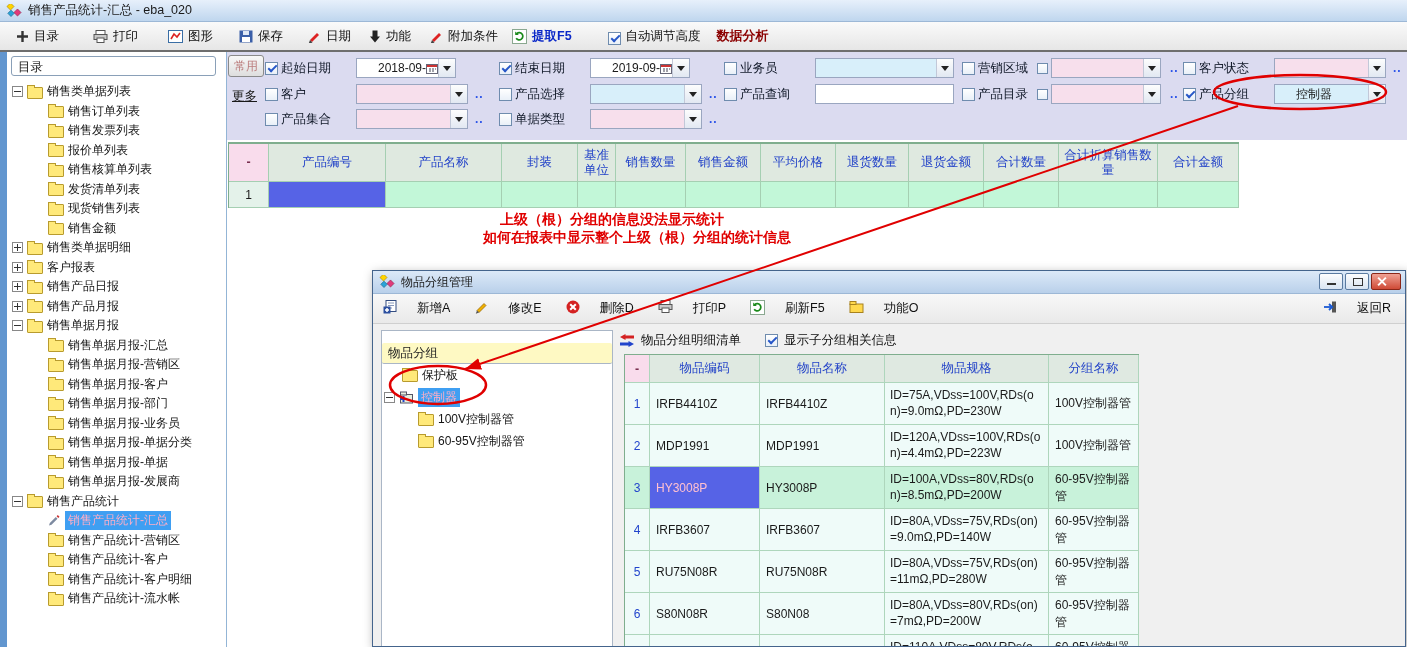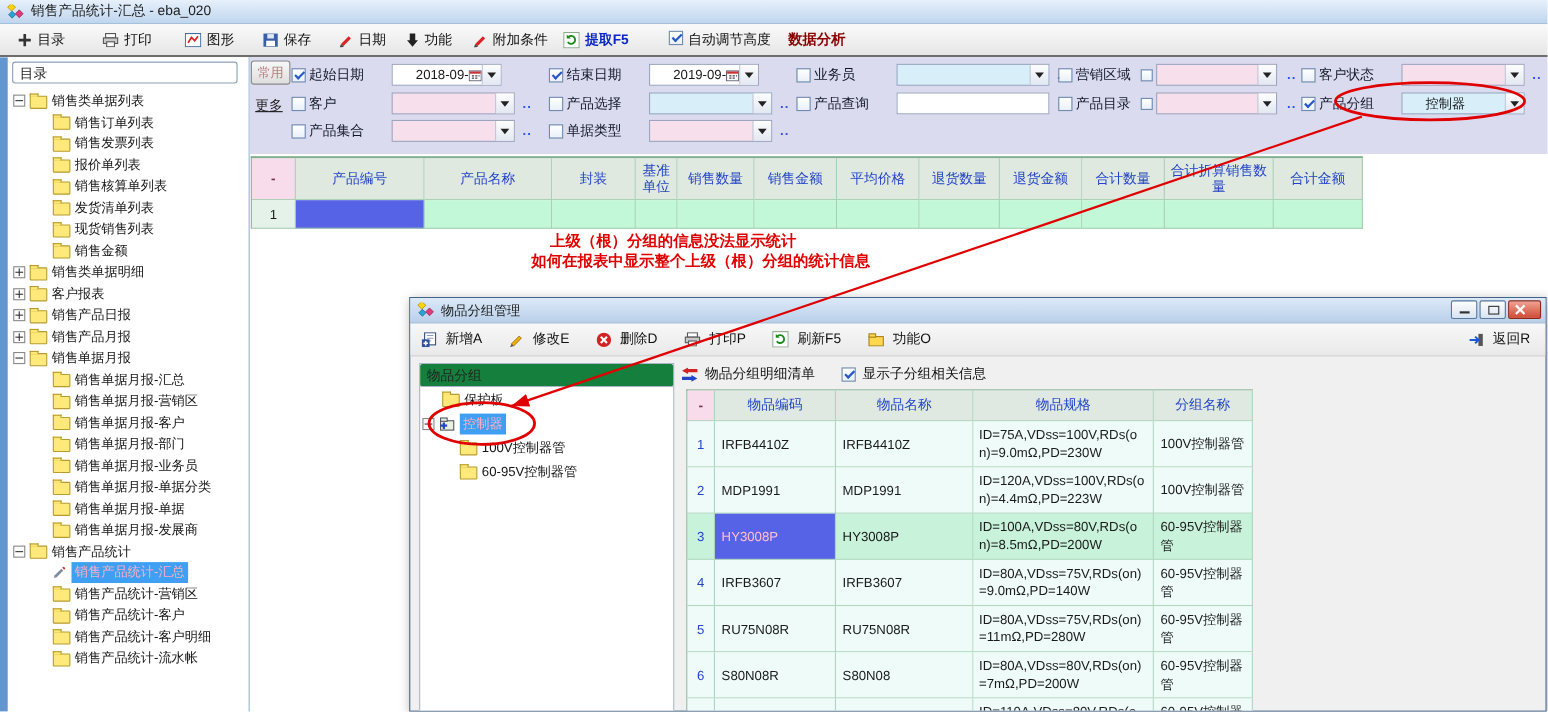--- a/index.html
+++ b/index.html
@@ -11,21 +11,21 @@
     background:linear-gradient(#e7f0fb,#bfd6ee);border-bottom:1px solid #9db8d6;
     display:flex;align-items:center;gap:6px;padding-left:6px;box-sizing:border-box;
     font-size:12.5px;color:#1a1a1a;}
   
   .toolbar{position:absolute;left:0;top:22px;width:100%;height:30px;
     background:linear-gradient(#fafafa,#e6e6e6);border-bottom:2px solid #6e6e6e;
     display:flex;align-items:center;padding-left:16px;box-sizing:border-box;}
   .tbtn{display:flex;align-items:center;gap:5px;font-size:12.5px;color:#101010;white-space:nowrap;}
   .tbtn .blue{color:#0a28c8;font-weight:bold;}
   .tbtn .darkred{color:#8b0000;font-weight:bold;font-size:13px;}
-  .tb-check{display:flex;align-items:flex-start;gap:5px;font-size:12.5px;color:#101010;}
+  .tb-check{display:flex;align-items:flex-end;gap:5px;font-size:12.5px;color:#101010;}
 
   
   .cb{width:13px;height:13px;border:1px solid #6f8cae;background:linear-gradient(#fff,#e9f0f8);
     box-sizing:border-box;position:relative;flex:0 0 13px;}
   .cb.on::after{content:"";position:absolute;left:2px;top:2px;width:7px;height:3px;
     border-left:2px solid #2757c8;border-bottom:2px solid #2757c8;transform:rotate(-45deg);}
   .cb.small{width:11px;height:11px;flex:0 0 11px;}
 
   
   .sidebar{position:absolute;left:0;top:52px;width:226px;height:595px;background:#fff;
@@ -95,27 +95,27 @@
   .wbtn.close{width:30px;background:linear-gradient(#f0a295,#cf4a36);border-color:#8a2618;}
   .wbtn.min::after{content:"";position:absolute;left:7px;bottom:4px;width:9px;height:2px;background:#333;}
   .wbtn.restore::after{content:"";position:absolute;left:7px;top:4px;width:8px;height:6px;
     border:1.5px solid #333;}
   .wbtn.close::before,.wbtn.close::after{content:"";position:absolute;left:9px;top:2px;width:2px;
     height:11px;background:#fff;}
   .wbtn.close::before{transform:rotate(45deg);}
   .wbtn.close::after{transform:rotate(-45deg);}
   .p-toolbar{height:30px;background:linear-gradient(#f8f8f8,#e9e9e9);border-bottom:1px solid #cfcfcf;
     display:flex;align-items:center;gap:24px;padding:0 14px 0 10px;box-sizing:border-box;}
-  .pbtn{display:flex;align-items:center;gap:8px;font-size:12.5px;color:#101010;white-space:nowrap;}
+  .pbtn{display:flex;gap:20px;font-size:12.5px;color:#101010;white-space:nowrap;}
   .pbtn.back{margin-left:auto;}
   .p-body{position:relative;height:325px;}
   .p-left{position:absolute;left:8px;top:6px;width:232px;height:340px;background:#fff;
     border:1px solid #aab6c6;box-sizing:border-box;}
-  .p-tree-hdr{height:20px;border-bottom:1px solid #aab6c6;border-radius:2px;background:#15803d;
-    font-size:12.5px;color:#222;line-height:20px;padding-left:6px;}
+  .p-tree-hdr{height:20px;border-bottom:1px solid #aab6c6;border-radius:2px;background:#fef9c3;
+    font-size:12.5px;color:#222;line-height:20px;padding-left:6px;margin-top:12px;}
   .prow{height:22px;display:flex;align-items:center;gap:4px;font-size:12px;color:#141414;white-space:nowrap;}
   .p-right{position:absolute;left:246px;top:6px;right:2px;height:320px;}
   .p-dethdr{height:20px;display:flex;align-items:center;gap:6px;font-size:12.5px;color:#101010;}
   .ptable{position:absolute;left:5px;top:24px;border-top:1px solid #7fae8e;border-left:1px solid #7fae8e;}
   .pcell{border-right:1px solid #aed6bc;border-bottom:1px solid #aed6bc;box-sizing:border-box;overflow:hidden;}
   .ph{height:28px;background:#dfe9e1;color:#2343c8;font-size:12.5px;display:flex;align-items:center;
     justify-content:center;}
   .ph.pink{background:#f9dcec;color:#7a3050;font-weight:bold;}
   .pd{height:42px;background:#effbf9;font-size:12px;color:#1a1a1a;display:flex;align-items:center;}
   .pd.num{justify-content:center;color:#2244cc;}

